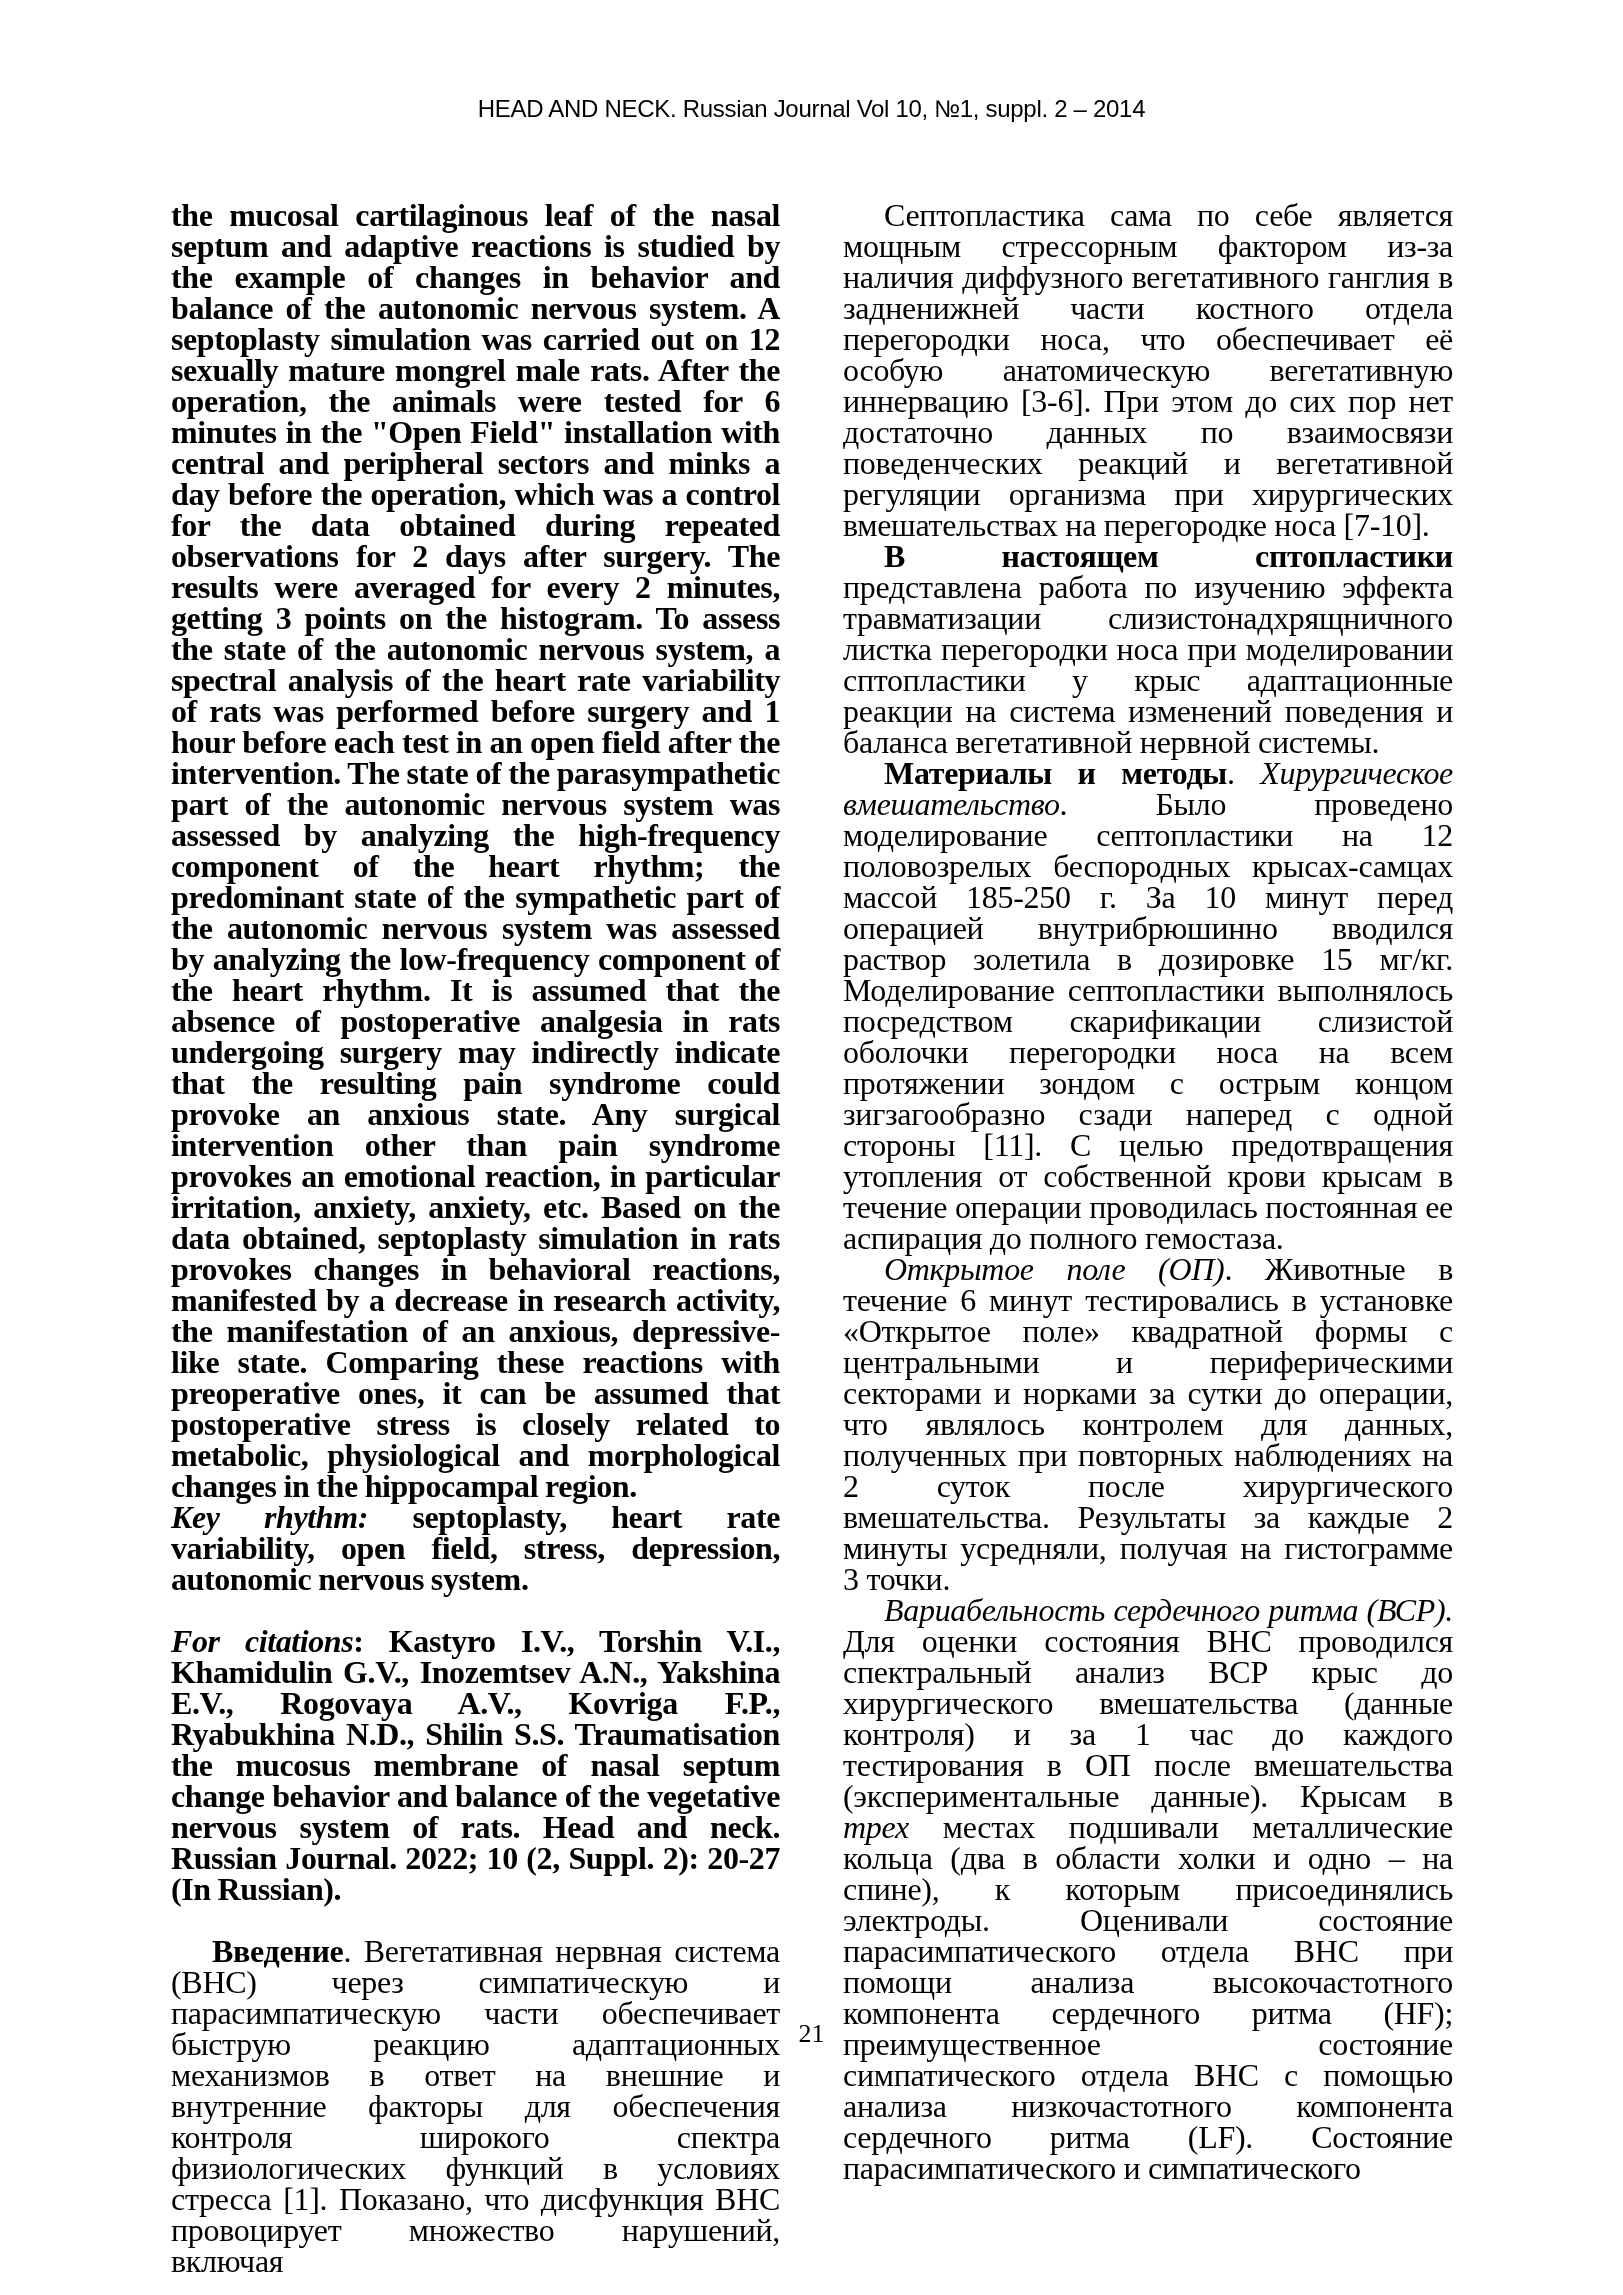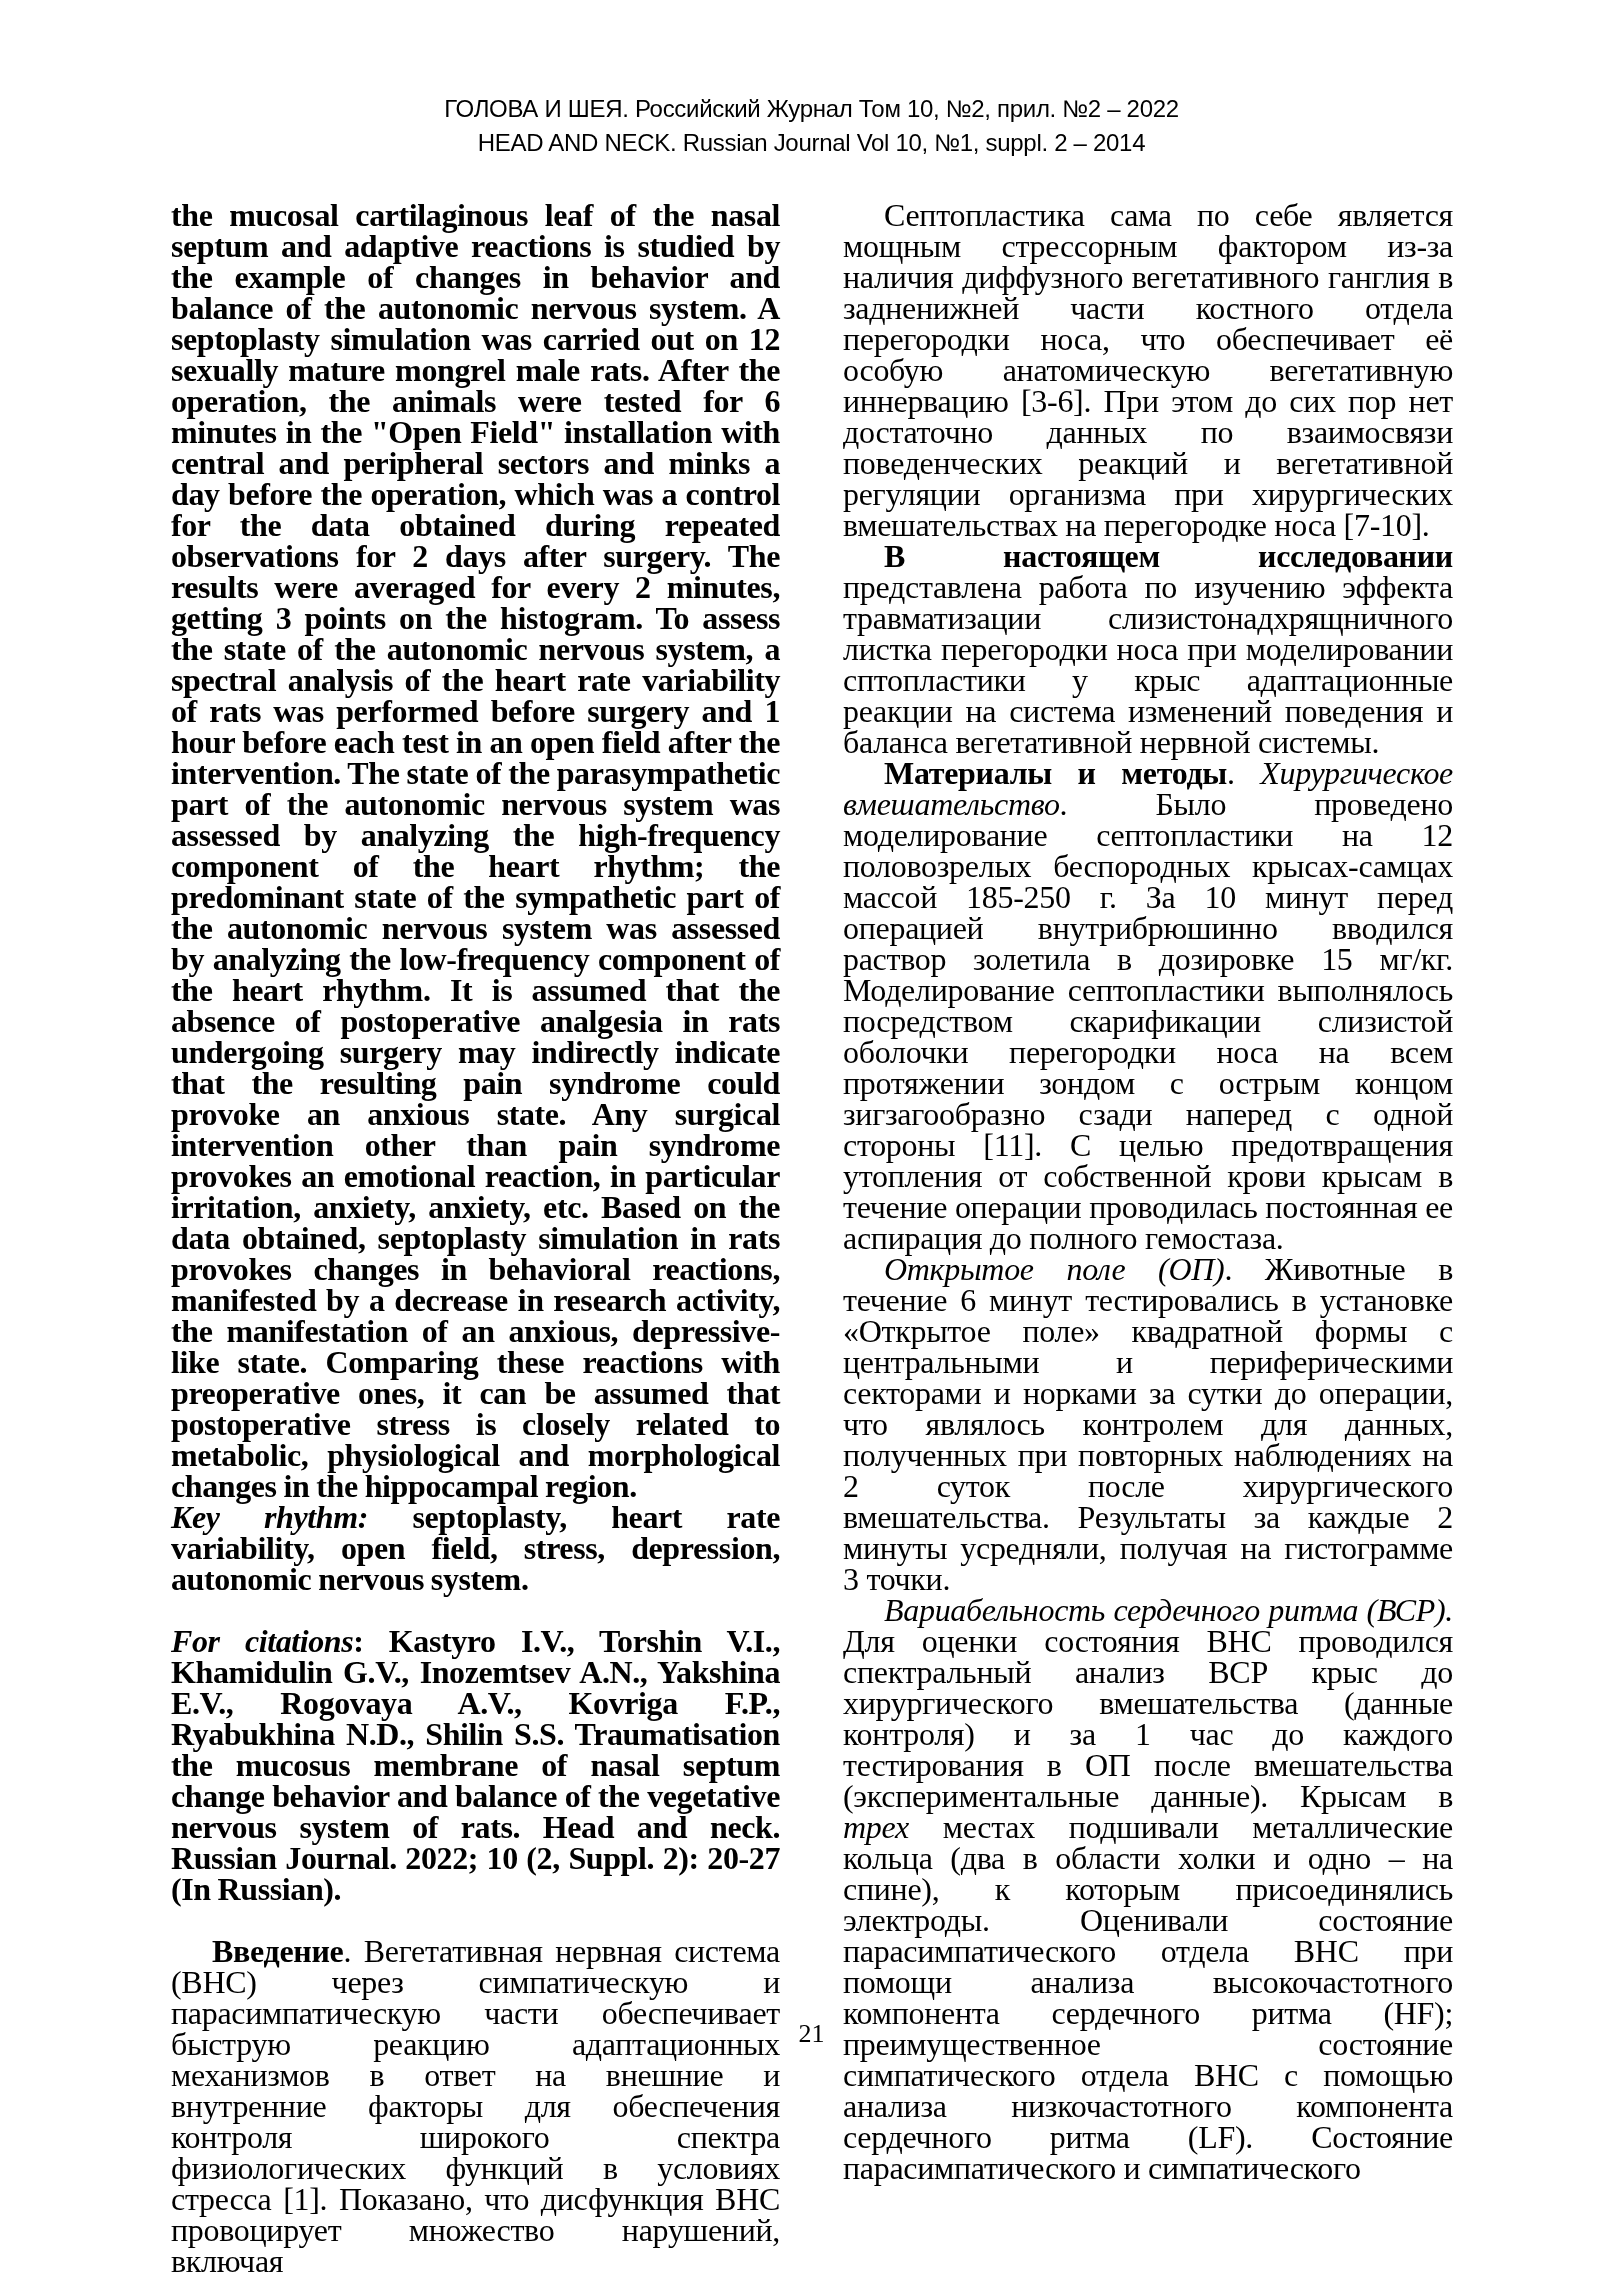--- a/index.html
+++ b/index.html
@@ -27,35 +27,34 @@
   .page-number {
     position: absolute; top: 2019px; left: 0; width: 1623px; text-align: center;
     font-family: "Liberation Serif", "DejaVu Serif", serif; font-size: 26px;
   }
   .cyr { letter-spacing: -0.3px; }
 </style>
 </head>
 <body>
 
 <div class="running-header">
-  <div>ГОЛОВА И ШЕЯ. Российский Журнал Том 10, №2, прил. №2 – 2022</div>
   <div>HEAD AND NECK. Russian Journal Vol 10, №1, suppl. 2 – 2014</div>
 </div>
 
 <div class="col col-left">
   <p class="abstract">the mucosal cartilaginous leaf of the nasal septum and adaptive reactions is studied by the example of changes in behavior and balance of the autonomic nervous system. A septoplasty simulation was carried out on 12 sexually mature mongrel male rats. After the operation, the animals were tested for 6 minutes in the "Open Field" installation with central and peripheral sectors and minks a day before the operation, which was a control for the data obtained during repeated observations for 2 days after surgery. The results were averaged for every 2 minutes, getting 3 points on the histogram. To assess the state of the autonomic nervous system, a spectral analysis of the heart rate variability of rats was performed before surgery and 1 hour before each test in an open field after the intervention. The state of the parasympathetic part of the autonomic nervous system was assessed by analyzing the high-frequency component of the heart rhythm; the predominant state of the sympathetic part of the autonomic nervous system was assessed by analyzing the low-frequency component of the heart rhythm. It is assumed that the absence of postoperative analgesia in rats undergoing surgery may indirectly indicate that the resulting pain syndrome could provoke an anxious state. Any surgical intervention other than pain syndrome provokes an emotional reaction, in particular irritation, anxiety, anxiety, etc. Based on the data obtained, septoplasty simulation in rats provokes changes in behavioral reactions, manifested by a decrease in research activity, the manifestation of an anxious, depressive-like state. Comparing these reactions with preoperative ones, it can be assumed that postoperative stress is closely related to metabolic, physiological and morphological changes in the hippocampal region.</p>
   <p class="abstract"><span class="ital">Key rhythm:</span><span> septoplasty, heart rate variability, open field, stress, depression, autonomic nervous system.</span></p>
   <div class="gap"></div>
   <p class="abstract"><span class="ital">For citations</span><span>: Kastyro I.V., Torshin V.I., Khamidulin G.V., Inozemtsev A.N., Yakshina E.V., Rogovaya A.V., Kovriga F.P., Ryabukhina N.D., Shilin S.S. Traumatisation the mucosus membrane of nasal septum change behavior and balance of the vegetative nervous system of rats. Head and neck. Russian Journal. 2022; 10 (2, Suppl. 2): 20-27 (In Russian).</span></p>
   <div class="gap"></div>
   <p class="indent cyr"><span class="bold">Введение</span><span>. Вегетативная нервная система (ВНС) через симпатическую и парасимпатическую части обеспечивает быструю реакцию адаптационных механизмов в ответ на внешние и внутренние факторы для обеспечения контроля широкого спектра физиологических функций в условиях стресса [1]. Показано, что дисфункция ВНС провоцирует множество нарушений, включая</span></p>
 </div>
 
 <div class="col col-right cyr">
   <p class="indent">Септопластика сама по себе является мощным стрессорным фактором из-за наличия диффузного вегетативного ганглия в задненижней части костного отдела перегородки носа, что обеспечивает её особую анатомическую вегетативную иннервацию [3-6]. При этом до сих пор нет достаточно данных по взаимосвязи поведенческих реакций и вегетативной регуляции организма при хирургических вмешательствах на перегородке носа [7-10].</p>
-  <p class="indent"><span class="bold">В настоящем исследовании</span><span> представлена работа по изучению эффекта травматизации слизистонадхрящничного листка перегородки носа при моделировании сптопластики у крыс адаптационные реакции на система изменений поведения и баланса вегетативной нервной системы.</span></p>
+  <p class="indent"><span class="bold">В настоящем сптопластики</span><span> представлена работа по изучению эффекта травматизации слизистонадхрящничного листка перегородки носа при моделировании сптопластики у крыс адаптационные реакции на система изменений поведения и баланса вегетативной нервной системы.</span></p>
   <p class="indent"><span class="bold">Материалы и методы</span><span>. </span><span class="ital">Хирургическое вмешательство</span><span>. Было проведено моделирование септопластики на 12 половозрелых беспородных крысах-самцах массой 185-250 г. За 10 минут перед операцией внутрибрюшинно вводился раствор золетила в дозировке 15 мг/кг. Моделирование септопластики выполнялось посредством скарификации слизистой оболочки перегородки носа на всем протяжении зондом с острым концом зигзагообразно сзади наперед с одной стороны [11]. С целью предотвращения утопления от собственной крови крысам в течение операции проводилась постоянная ее аспирация до полного гемостаза.</span></p>
   <p class="indent"><span class="ital">Открытое поле (ОП)</span><span>. Животные в течение 6 минут тестировались в установке «Открытое поле» квадратной формы с центральными и периферическими секторами и норками за сутки до операции, что являлось контролем для данных, полученных при повторных наблюдениях на 2 суток после хирургического вмешательства. Результаты за каждые 2 минуты усредняли, получая на гистограмме 3 точки.</span></p>
   <p class="indent"><span class="ital">Вариабельность сердечного ритма (ВСР).</span><span> Для оценки состояния ВНС проводился спектральный анализ ВСР крыс до хирургического вмешательства (данные контроля) и за 1 час до каждого тестирования в ОП после вмешательства (экспериментальные данные). Крысам в </span><span class="ital">трех</span><span> местах подшивали металлические кольца (два в области холки и одно – на спине), к которым присоединялись электроды. Оценивали состояние парасимпатического отдела ВНС при помощи анализа высокочастотного компонента сердечного ритма (HF); преимущественное состояние симпатического отдела ВНС с помощью анализа низкочастотного компонента сердечного ритма (LF). Состояние парасимпатического и симпатического</span></p>
 </div>
 
 <div class="page-number">21</div>
 
 
 </body></html>

